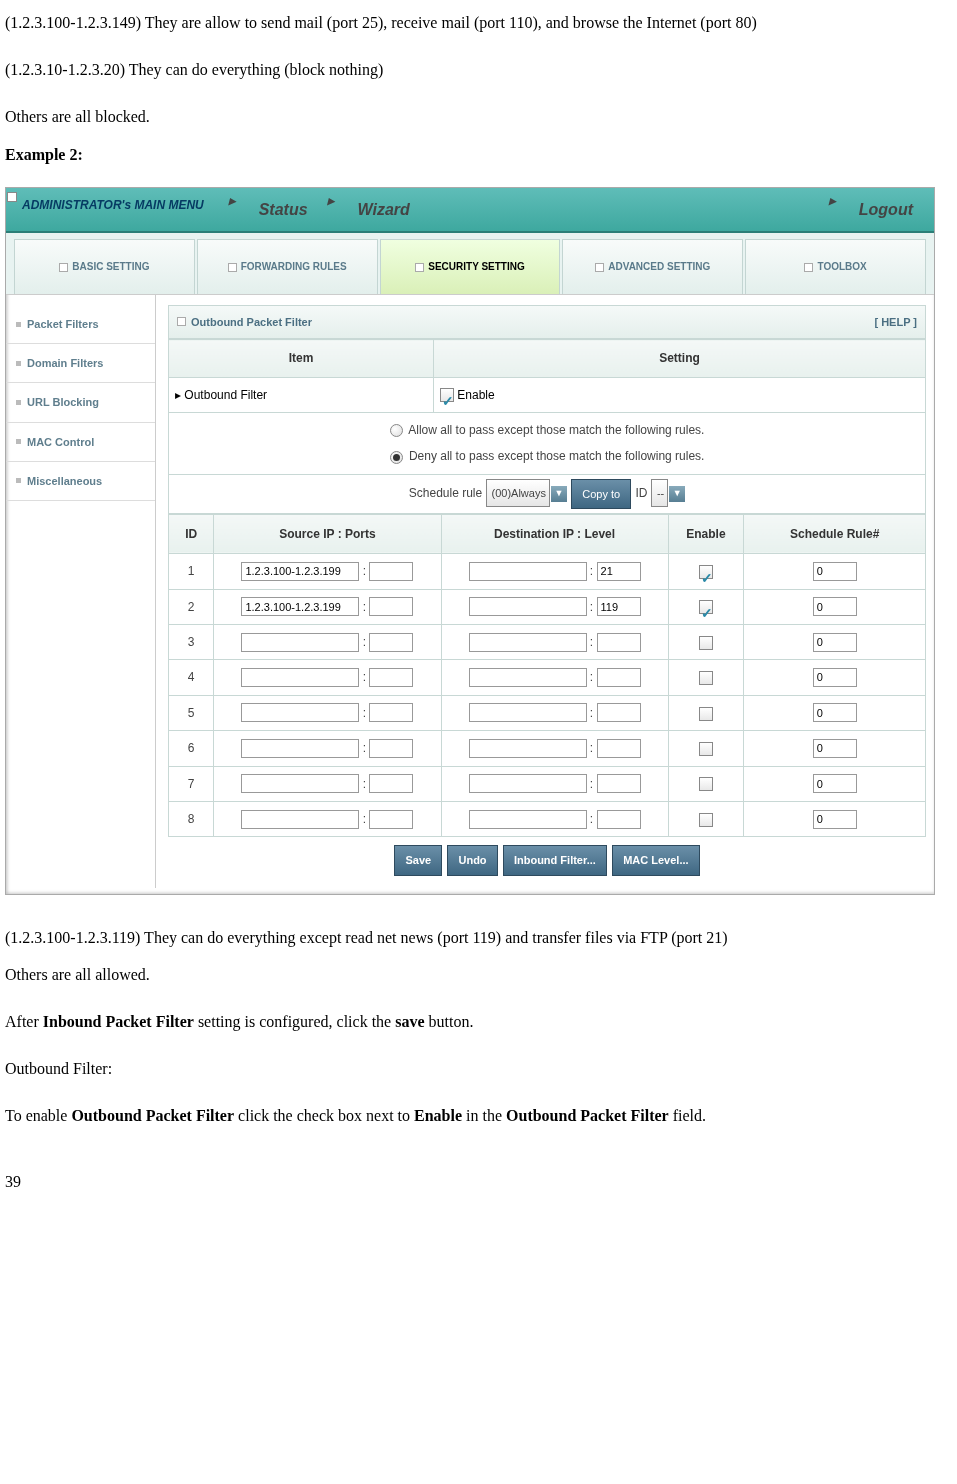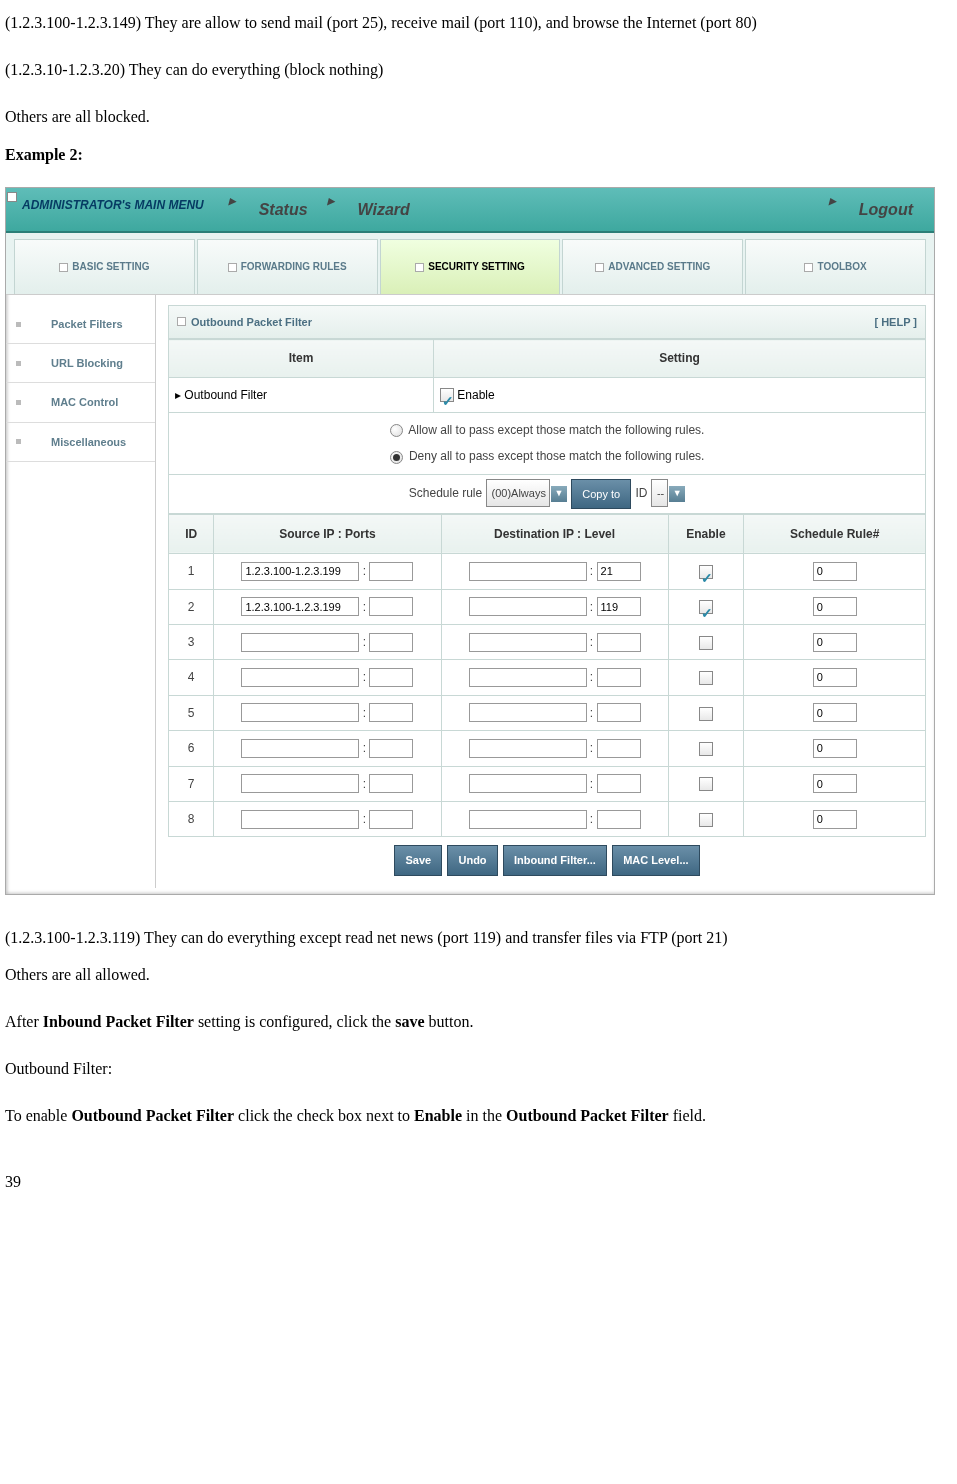--- a/index.html
+++ b/index.html
@@ -71,21 +71,20 @@
     border-right: 1px solid #ccc;
   }
   .sidebar-item {
     padding: 7px 10px;
     font-size: 11px;
     font-weight: bold;
     color: #5f7e8d;
     border-bottom: 1px solid #ddd;
     display:flex;
     align-items:center;
-    gap:24px;
   }
   .sidebar-item .bullet { width:5px; height:5px; background:#bbb; margin-right:6px;}
   .main {
     flex: 1;
     padding: 10px 8px 8px 12px;
   }
   .panel-header {
     background: linear-gradient(#f5f9f8,#e5efec);
     border: 1px solid #c8d8d5;
     padding: 4px 8px;
@@ -178,20 +177,24 @@
     <div class="tab"><span class="sq"></span><span>TOOLBOX</span></div>
   </div>
   <div class="body-area">
     <div class="sidebar">
       <div class="sidebar-item">
           <span class="bullet"></span>
           <span>Packet Filters</span>
         </div>
       <div class="sidebar-item">
           <span class="bullet"></span>
+          <span>Domain Filters</span>
+        </div>
+      <div class="sidebar-item">
+          <span class="bullet"></span>
           <span>URL Blocking</span>
         </div>
       <div class="sidebar-item">
           <span class="bullet"></span>
           <span>MAC Control</span>
         </div>
       <div class="sidebar-item">
           <span class="bullet"></span>
           <span>Miscellaneous</span>
         </div>

